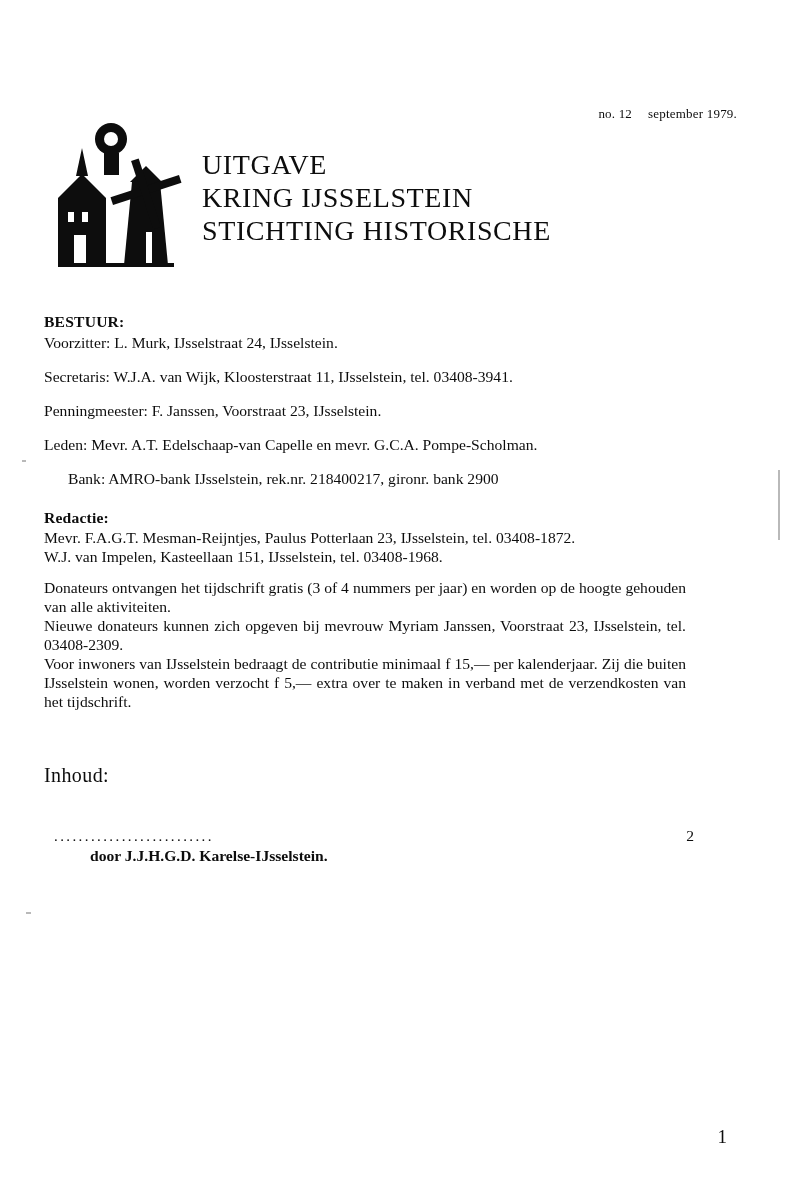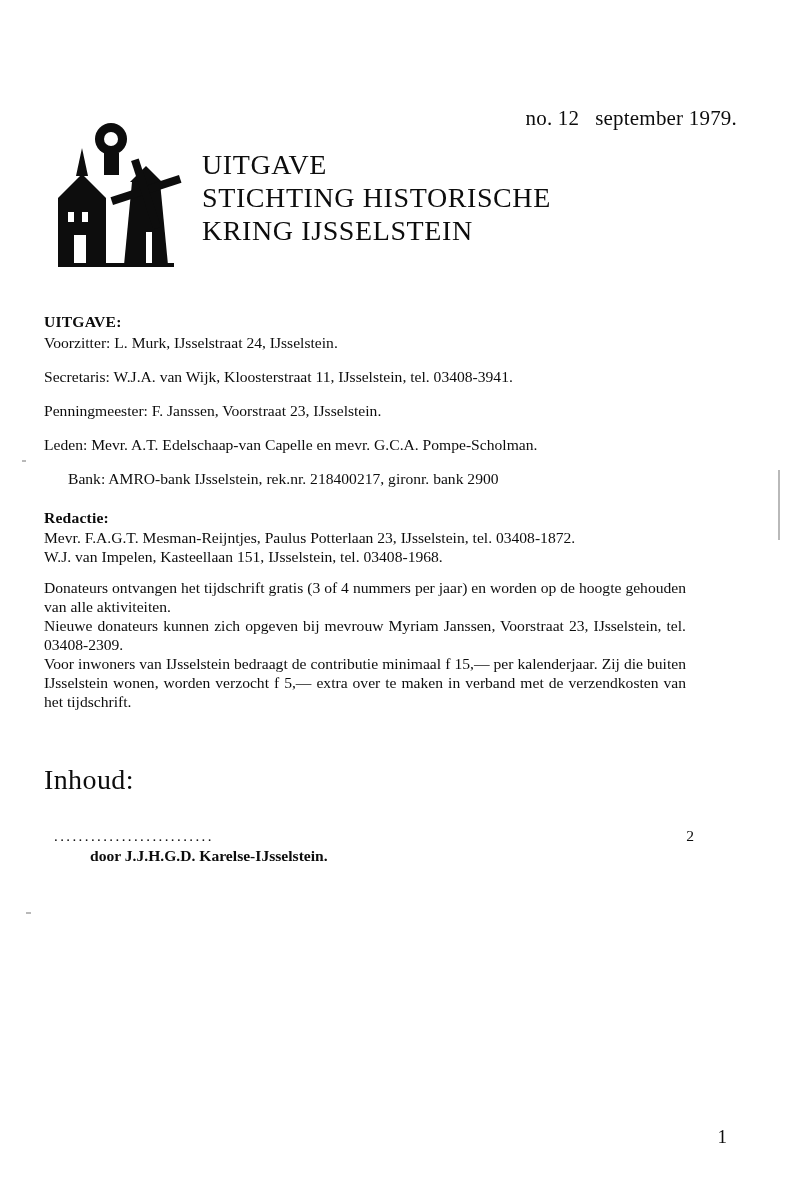--- a/index.html
+++ b/index.html
@@ -20,21 +20,21 @@
     width: 799px;
     height: 1200px;
     box-sizing: border-box;
   }
 
   
   .issue-line {
     position: absolute;
     top: 106px;
     right: 62px;
-    font-size: 21px;
+    font-size: 13px;
     letter-spacing: 0.2px;
     white-space: nowrap;
   }
   .issue-line .no { margin-right: 16px; }
 
   
   .masthead {
     position: absolute;
     top: 120px;
     left: 50px;
@@ -92,21 +92,21 @@
   .para-group {
     margin-top: 12px;
     width: 642px;
   }
 
   
   .inhoud-head {
     position: absolute;
     left: 44px;
     top: 764px;
-    font-size: 28px;
+    font-size: 20px;
     letter-spacing: 0.4px;
   }
   .toc {
     position: absolute;
     left: 44px;
     top: 826px;
     width: 650px;
     font-size: 15.6px;
     line-height: 20px;
   }
@@ -183,28 +183,28 @@
 
         <rect x="60" y="98" width="6" height="47" fill="#ffffff"></rect>
         <rect x="70" y="108" width="4" height="37" fill="#ffffff"></rect>
         <rect x="96" y="112" width="6" height="33" fill="#ffffff"></rect>
 
         <rect x="8" y="143" width="116" height="4" fill="#0d0d0d"></rect>
       </svg>
     </div>
     <div class="title-block">
       <div>UITGAVE</div>
+      <div>KRING IJSSELSTEIN</div>
       <div>STICHTING HISTORISCHE</div>
-      <div>KRING IJSSELSTEIN</div>
     </div>
   </div>
 
   <div class="content">
 
-    <div class="sec-head">UITGAVE:</div>
+    <div class="sec-head">BESTUUR:</div>
 
     <p class="role-line"><span class="role">Voorzitter:</span><span> L. Murk, IJsselstraat 24, IJsselstein.</span></p>
 
     <p class="role-line"><span class="role">Secretaris:</span><span> W.J.A. van Wijk, Kloosterstraat 11, IJsselstein, tel. 03408-3941.</span></p>
 
     <p class="role-line"><span class="role">Penningmeester:</span><span> F. Janssen, Voorstraat 23, IJsselstein.</span></p>
 
     <p class="role-line"><span class="role">Leden:</span><span> Mevr. A.T. Edelschaap-van Capelle en mevr. G.C.A. Pompe-Scholman.</span></p>
 
     <p class="role-line tight"><span class="role">Bank:</span><span> AMRO-bank IJsselstein, rek.nr. 218400217, gironr. bank 2900</span></p>

